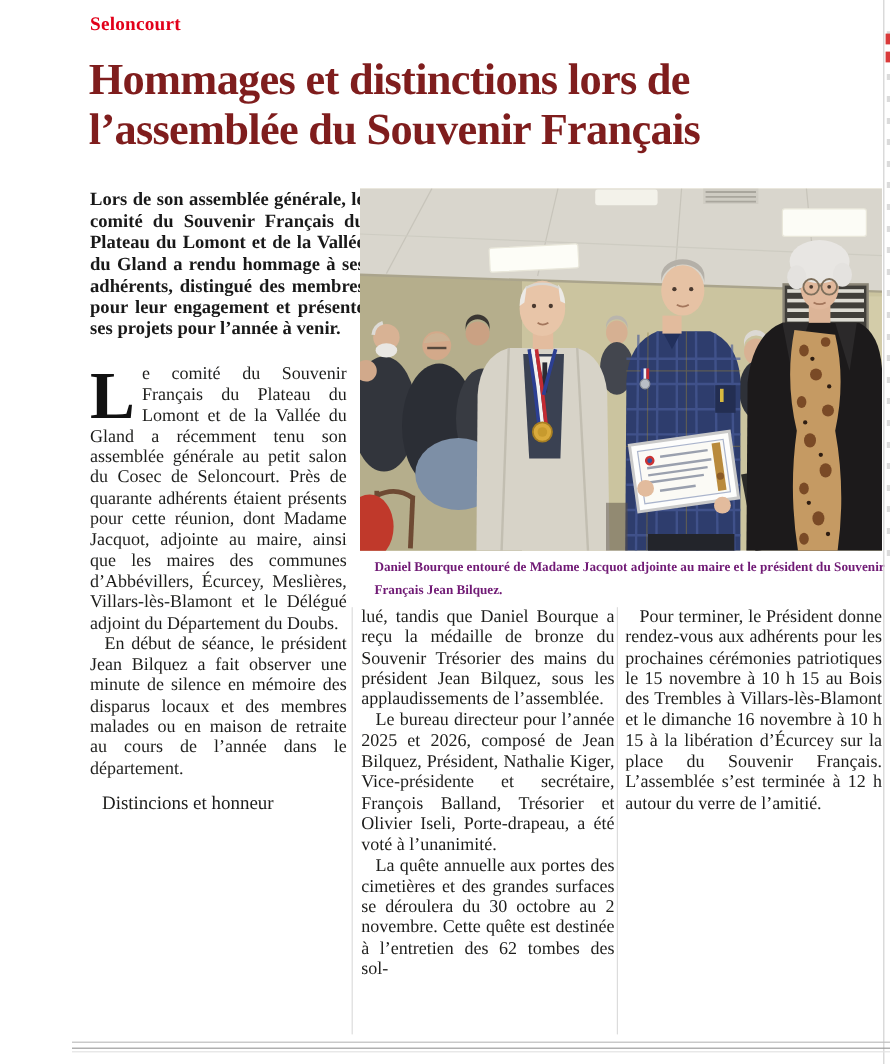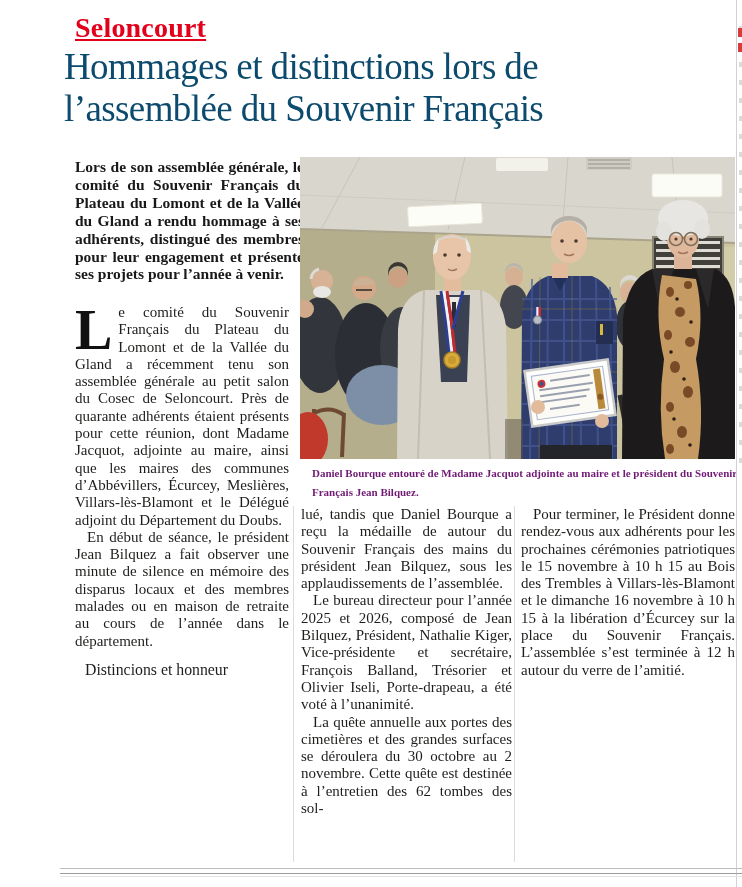--- a/index.html
+++ b/index.html
@@ -1,19 +1,19 @@
 <!DOCTYPE html>
 <html lang="fr"><head>
 <meta charset="utf-8">
 <style>
   html,body{margin:0;padding:0;background:#ffffff;}
   .page{position:relative;width:742px;height:887px;background:#ffffff;overflow:hidden;
         font-family:"Liberation Serif","DejaVu Serif",serif;color:#1d1d1b;}
-  .kicker{position:absolute;left:75px;top:12px;font-size:28px;font-weight:bold;color:#e2001a;letter-spacing:0.2px;text-decoration:underline;}
-  .headline{position:absolute;left:64px;top:46px;width:664px;font-weight:normal;font-size:37px;line-height:42px;letter-spacing:-0.6px;color:#0c4a6e;}
+  .kicker{position:absolute;left:75px;top:12px;font-size:16px;font-weight:bold;color:#e2001a;letter-spacing:0.2px;}
+  .headline{position:absolute;left:74px;top:46px;width:664px;font-weight:bold;font-size:37px;line-height:42px;letter-spacing:-0.6px;color:#7f1d1d;}
   .headline span{display:block;}
   .intro{position:absolute;left:75px;top:158px;width:229px;font-weight:bold;font-size:15.5px;line-height:17.9px;text-align:justify;color:#191919;}
   .photo-wrap{position:absolute;left:300px;top:157px;width:435px;height:302px;}
   .photo-wrap svg{display:block;width:100%;height:100%;}
   .caption{position:absolute;left:312px;top:464px;width:436px;font-weight:bold;font-size:11px;line-height:19px;color:#701a75;}
   .col{position:absolute;font-size:15px;line-height:17.3px;text-align:justify;overflow:hidden;}
   .col p{margin:0;text-indent:12px;}
   .col p.flush{text-indent:0;}
   .col1{left:75px;top:304px;width:214px;max-height:556px;}
   .col2{left:301px;top:506px;width:211px;max-height:358px;}
@@ -245,21 +245,21 @@
 
   <div class="caption">Daniel Bourque entouré de Madame Jacquot adjointe au maire et le président du Souvenir Français Jean Bilquez.</div>
 
   <div class="col col1">
     <p class="flush"><span class="dropcap">L</span><span>e comité du Souvenir Français du Plateau du Lomont et de la Vallée du Gland a récemment tenu son assemblée générale au petit salon du Cosec de Seloncourt. Près de quarante adhérents étaient présents pour cette réunion, dont Madame Jacquot, adjointe au maire, ainsi que les maires des communes d’Abbévillers, Écurcey, Meslières, Villars-lès-Blamont et le Délégué adjoint du Département du Doubs.</span></p>
     <p>En début de séance, le président Jean Bilquez a fait observer une minute de silence en mémoire des disparus locaux et des membres malades ou en maison de retraite au cours de l’année dans le département.</p>
     <div class="subhead">Distincions et honneur</div>
   </div>
 
   <div class="col col2">
-    <p class="flush">lué, tandis que Daniel Bourque a reçu la médaille de autour du Souvenir Français des mains du président Jean Bilquez, sous les applaudissements de l’assemblée.</p>
+    <p class="flush">lué, tandis que Daniel Bourque a reçu la médaille de bronze du Souvenir Trésorier des mains du président Jean Bilquez, sous les applaudissements de l’assemblée.</p>
     <p>Le bureau directeur pour l’année 2025 et 2026, composé de Jean Bilquez, Président, Nathalie Kiger, Vice-présidente et secrétaire, François Balland, Trésorier et Olivier Iseli, Porte-drapeau, a été voté à l’unanimité.</p>
     <p>La quête annuelle aux portes des cimetières et des grandes surfaces se déroulera du 30 octobre au 2 novembre. Cette quête est destinée à l’entretien des 62 tombes des sol-</p>
   </div>
 
   <div class="col col3">
     <p>Pour terminer, le Président donne rendez-vous aux adhérents pour les prochaines cérémonies patriotiques le 15 novembre à 10 h 15 au Bois des Trembles à Villars-lès-Blamont et le dimanche 16 novembre à 10 h 15 à la libération d’Écurcey sur la place du Souvenir Français. L’assemblée s’est terminée à 12 h autour du verre de l’amitié.</p>
   </div>
 
   <div class="vrule r1"></div>
   <div class="vrule r2"></div>

